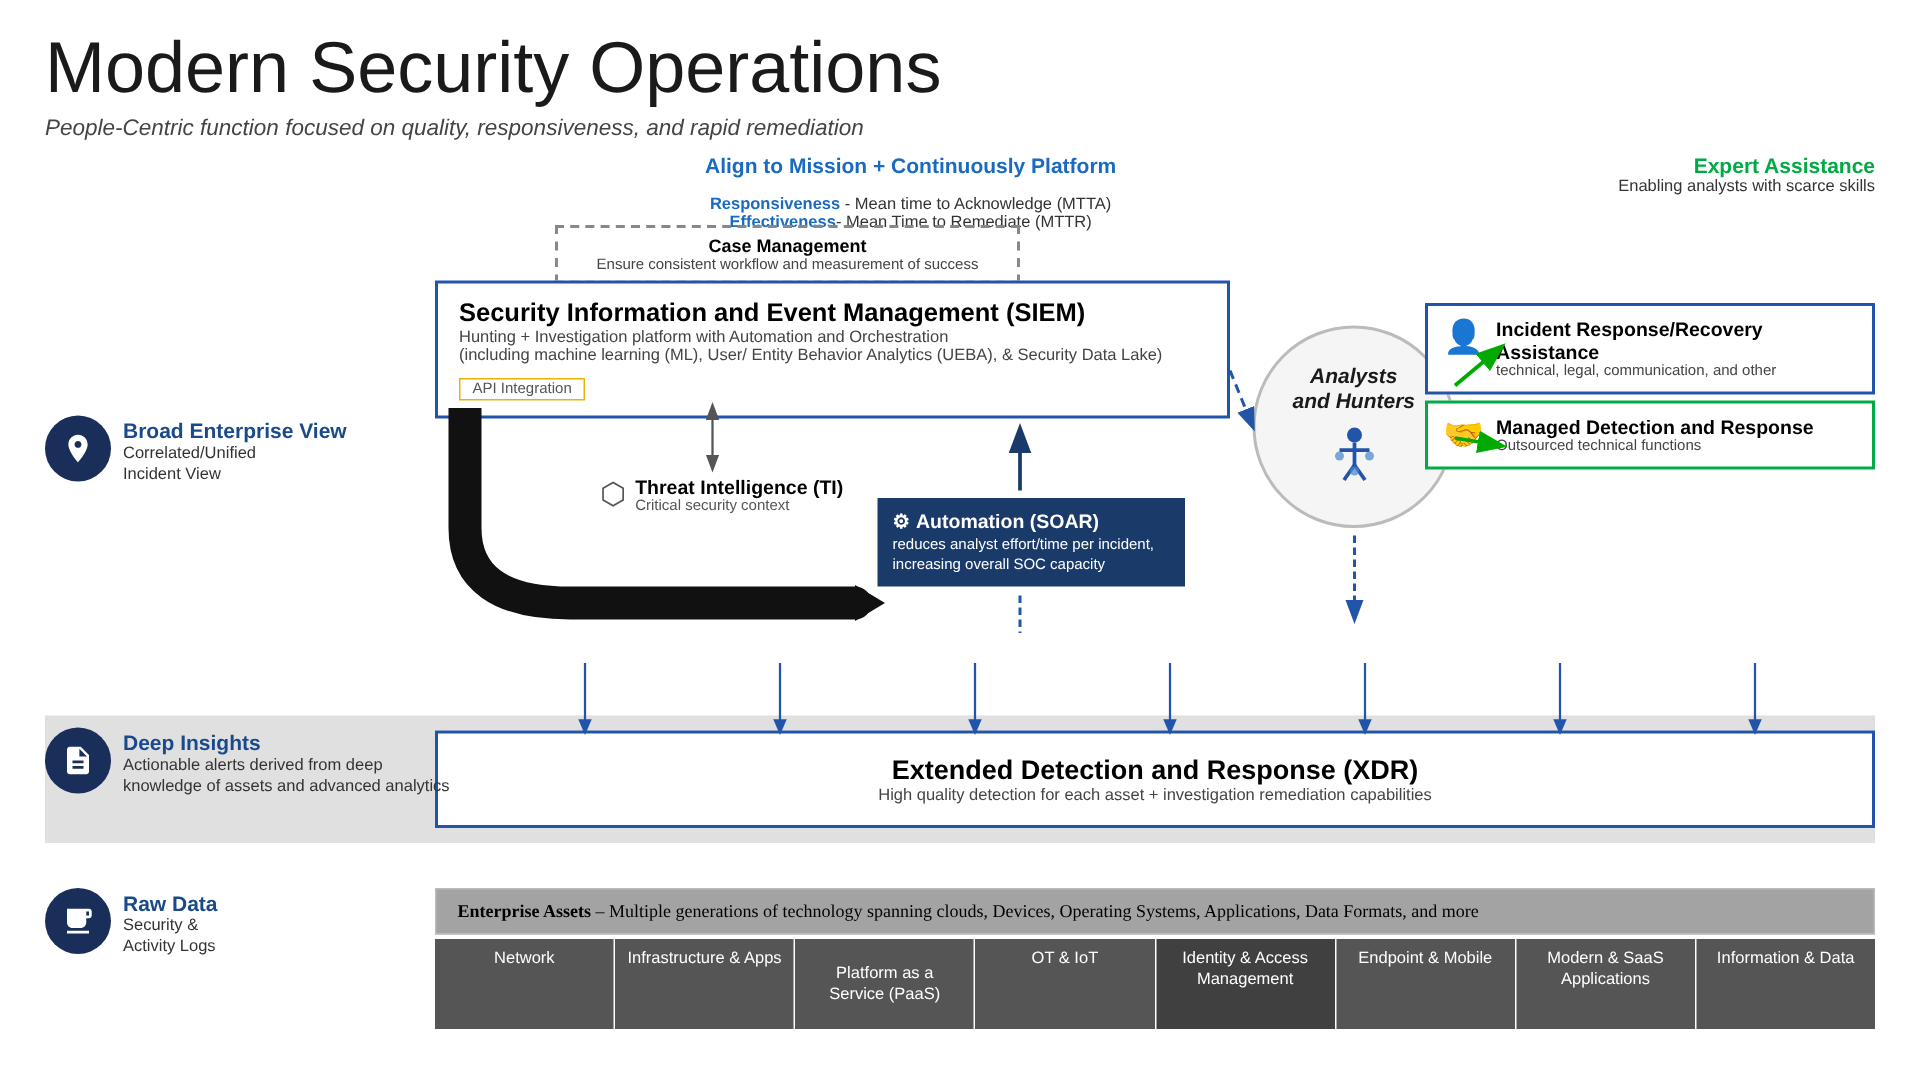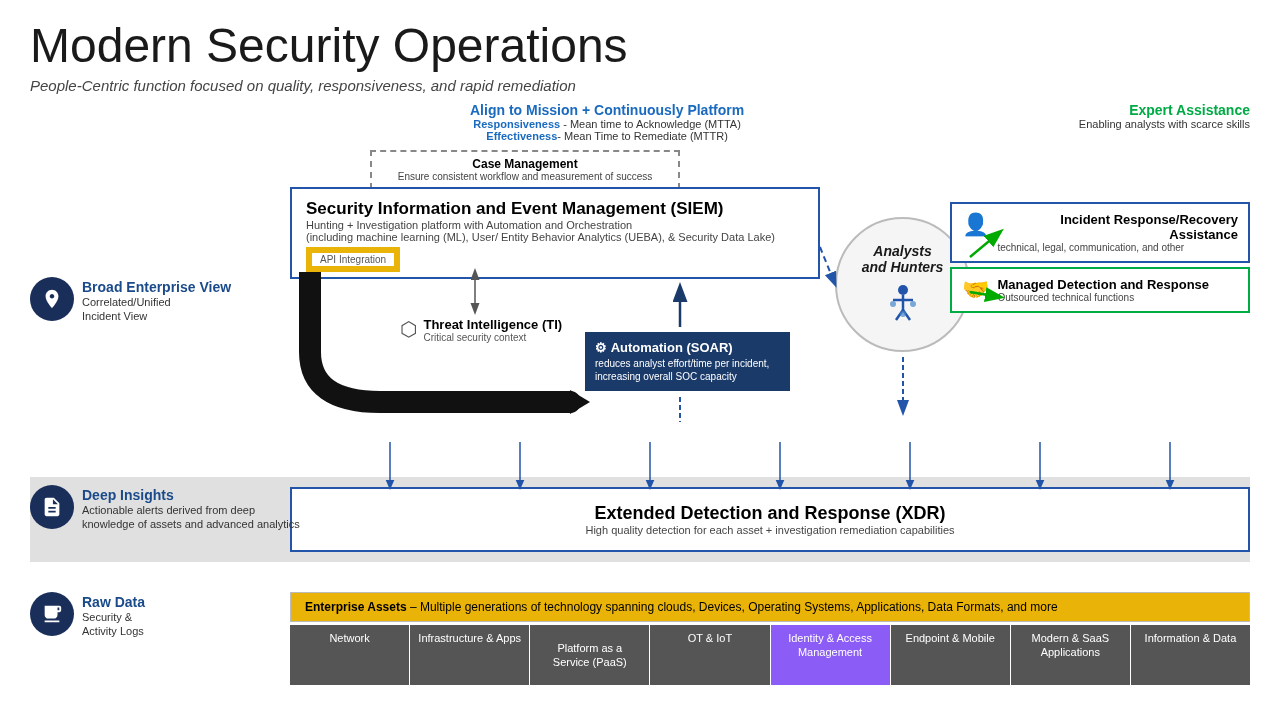--- a/index.html
+++ b/index.html
@@ -129,21 +129,21 @@
         <div class="label-title">Raw Data</div>
         <div class="label-sub">Security &amp;</div>
         <div class="label-sub">Activity Logs</div>
       </div>
     </div>
 
     <div style="position:absolute; left:260px; right:0; top:0; height:480px;">
 
       <div style="position:absolute; top:0; left:180px; text-align:center;">
         <div class="align-title">Align to Mission + Continuously Platform</div>
-        <div style="font-size:11px; color:#333;">
+        <div style="font-size:11px; color:#333;margin-top:12px;">
           <span style="font-weight:700; color:#1a6abf;">Responsiveness</span><span> - Mean time to Acknowledge (MTTA)</span>
         </div>
         <div style="font-size:11px; color:#333;">
           <span style="font-weight:700; color:#1a6abf;">Effectiveness</span><span>- Mean Time to Remediate (MTTR)</span>
         </div>
       </div>
 
       <div style="position:absolute; top:0; right:0; text-align:right;">
         <div style="font-size:14px; font-weight:700; color:#00aa44;">Expert Assistance</div>
         <div style="font-size:11px; color:#333;">Enabling analysts with scarce skills</div>
@@ -152,21 +152,21 @@
       <div style="position:absolute; top:48px; left:80px; width:310px; border:2px dashed #888; padding:5px 10px; text-align:center;">
         <div style="font-size:12px; font-weight:700;">Case Management</div>
         <div style="font-size:10px; color:#444;">Ensure consistent workflow and measurement of success</div>
       </div>
 
       <div style="position:absolute; top:85px; left:0; width:530px; border:2px solid #2255aa; padding:10px 14px; background:white;">
         <div style="font-size:17px; font-weight:700;">Security Information and Event Management (SIEM)</div>
         <div style="font-size:11px; color:#444;">Hunting + Investigation platform with Automation and Orchestration</div>
         <div style="font-size:11px; color:#444;">(including machine learning (ML), User/ Entity Behavior Analytics (UEBA), &amp; Security Data Lake)</div>
         <div style="margin-top:6px;">
-          <span style="border:6px solid #eab308; padding:1px 8px; font-size:10px; color:#555;">API Integration</span>
+          <span style="border:1px solid #eab308; padding:1px 8px; font-size:10px; color:#555;">API Integration</span>
         </div>
       </div>
 
       <div style="position:absolute; top:215px; left:110px; display:flex; align-items:flex-start; gap:6px;">
         <div style="font-size:20px; color:#555;">⬡</div>
         <div>
           <div style="font-size:13px; font-weight:700;">Threat Intelligence (TI)</div>
           <div style="font-size:10px; color:#555;">Critical security context</div>
         </div>
       </div>
@@ -195,21 +195,21 @@
             <circle cx="10" cy="22" r="3" fill="#4488cc" opacity="0.7"></circle>
             <circle cx="30" cy="22" r="3" fill="#4488cc" opacity="0.7"></circle>
             <circle cx="20" cy="32" r="3" fill="#4488cc" opacity="0.7"></circle>
           </svg>
         </div>
       </div>
 
       <div style="position:absolute; top:100px; right:0; width:300px; border:2px solid #2255aa; padding:8px 10px; background:white; display:flex; align-items:flex-start; gap:8px;">
         <div style="font-size:22px; flex-shrink:0;">👤</div>
         <div>
-          <div style="font-size:13px; font-weight:700;text-align:right;">Incident Response/Recovery Assistance</div>
+          <div style="font-size:13px; font-weight:700;">Incident Response/Recovery Assistance</div>
           <div style="font-size:10px; color:#444;">technical, legal, communication, and other</div>
         </div>
       </div>
 
       <div style="position:absolute; top:165px; right:0; width:300px; border:2px solid #00aa44; padding:8px 10px; background:white; display:flex; align-items:flex-start; gap:8px;">
         <div style="font-size:22px; flex-shrink:0;">🤝</div>
         <div>
           <div style="font-size:13px; font-weight:700;">Managed  Detection and Response</div>
           <div style="font-size:10px; color:#444;">Outsourced technical functions</div>
         </div>
@@ -273,29 +273,29 @@
       <line x1="750" y1="0" x2="750" y2="45" stroke="#2255aa" stroke-width="1.5" marker-end="url(#arrowBlue2)"></line>
       <line x1="880" y1="0" x2="880" y2="45" stroke="#2255aa" stroke-width="1.5" marker-end="url(#arrowBlue2)"></line>
       <defs>
         <marker id="arrowBlue2" markerWidth="7" markerHeight="7" refX="5" refY="3" orient="auto">
           <path d="M0,0 L0,6 L7,3 z" fill="#2255aa"></path>
         </marker>
       </defs>
     </svg>
 
     <div style="position:absolute; top:490px; left:260px; right:0; z-index:4;">
-      <div style="background:#eab308; border:1px solid #bbb; padding:7px 14px; font-size:12px;">
+      <div style="background:#a3a3a3; border:1px solid #bbb; padding:7px 14px; font-size:12px;font-family:Liberation Serif, serif;">
         <strong>Enterprise Assets</strong><span> – Multiple generations of technology spanning clouds, Devices, Operating Systems, Applications, Data Formats, and more</span>
       </div>
       <div style="display:flex; margin-top:3px; gap:1px;">
       <div style="background: rgb(85, 85, 85); color: white; padding: 6px 8px; font-size: 11px; text-align: center; flex: 1 1 0%; line-height: 1.3;">Network</div>
           <div style="background: rgb(85, 85, 85); color: white; padding: 6px 8px; font-size: 11px; text-align: center; flex: 1 1 0%; line-height: 1.3;">Infrastructure &amp; Apps</div>
           <div style="background: rgb(85, 85, 85); color: white; padding: 16px 8px; font-size: 11px; text-align: center; flex: 1 1 0%; line-height: 1.3;">Platform as a Service (PaaS)</div>
           <div style="background: rgb(85, 85, 85); color: white; padding: 6px 8px; font-size: 11px; text-align: center; flex: 1 1 0%; line-height: 1.3;">OT &amp; IoT</div>
-          <div style="background: #8b5cf6; color: white; padding: 6px 8px; font-size: 11px; text-align: center; flex: 1 1 0%; line-height: 1.3;">Identity &amp; Access Management</div>
+          <div style="background: #404040; color: white; padding: 6px 8px; font-size: 11px; text-align: center; flex: 1 1 0%; line-height: 1.3;">Identity &amp; Access Management</div>
           <div style="background: rgb(85, 85, 85); color: white; padding: 6px 8px; font-size: 11px; text-align: center; flex: 1 1 0%; line-height: 1.3;">Endpoint &amp; Mobile</div>
           <div style="background: rgb(85, 85, 85); color: white; padding: 6px 8px; font-size: 11px; text-align: center; flex: 1 1 0%; line-height: 1.3;">Modern &amp; SaaS Applications</div>
           <div style="background: rgb(85, 85, 85); color: white; padding: 6px 8px; font-size: 11px; text-align: center; flex: 1 1 0%; line-height: 1.3;">Information &amp; Data</div>
         </div>
     </div>
 
   </div>
 </div>
 
 </body></html>

